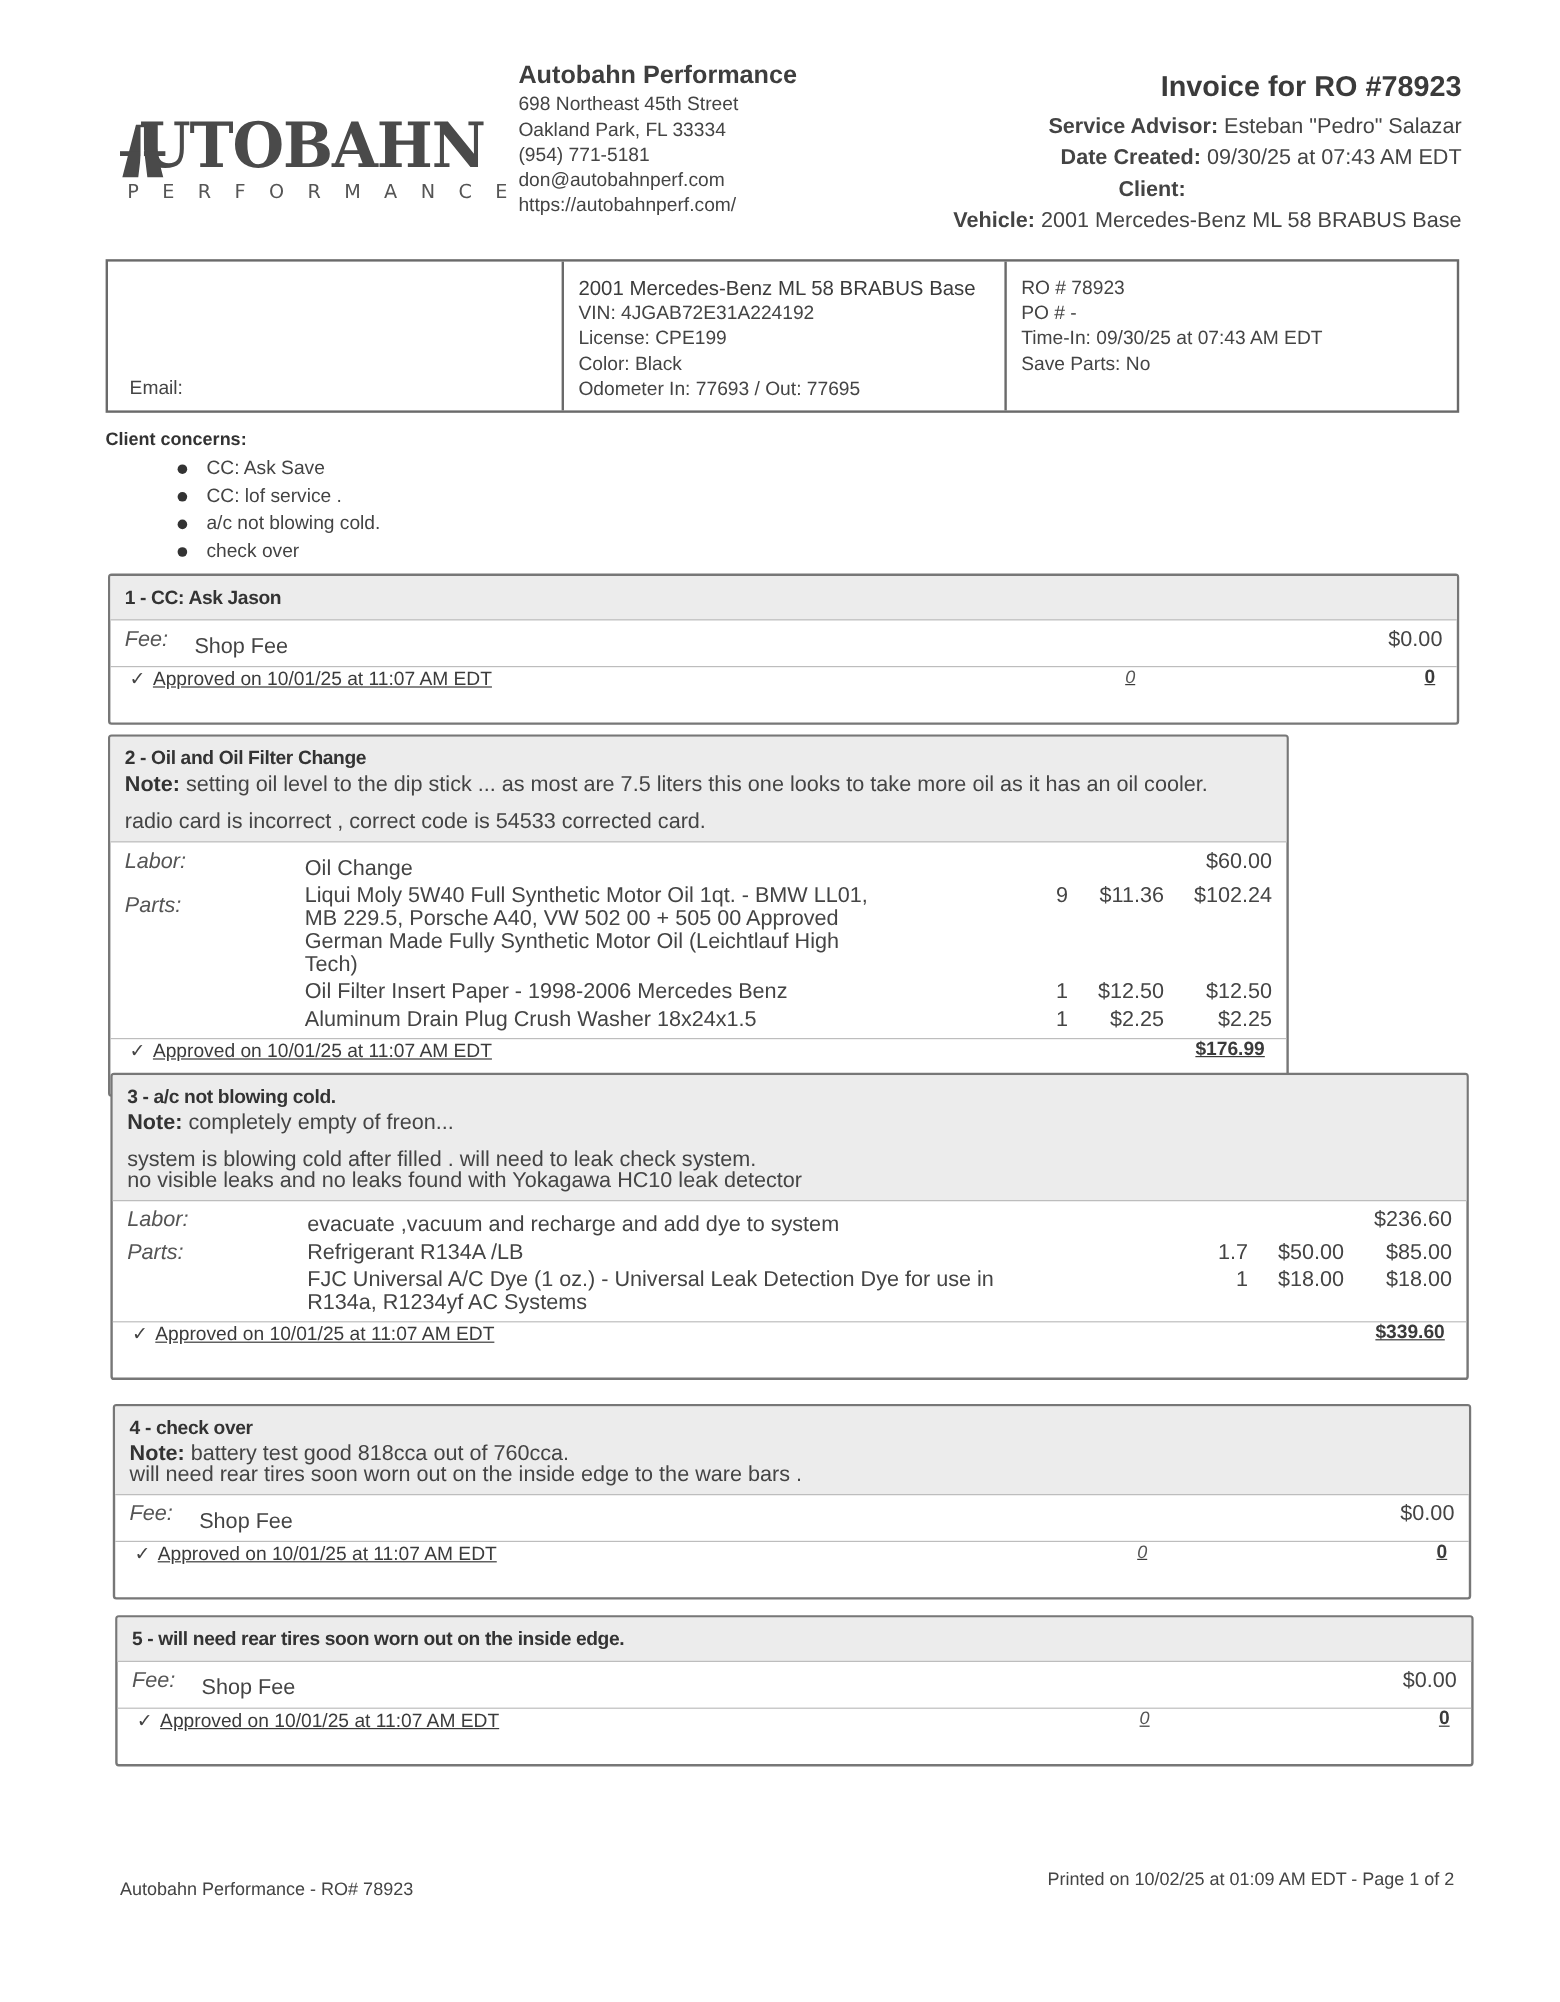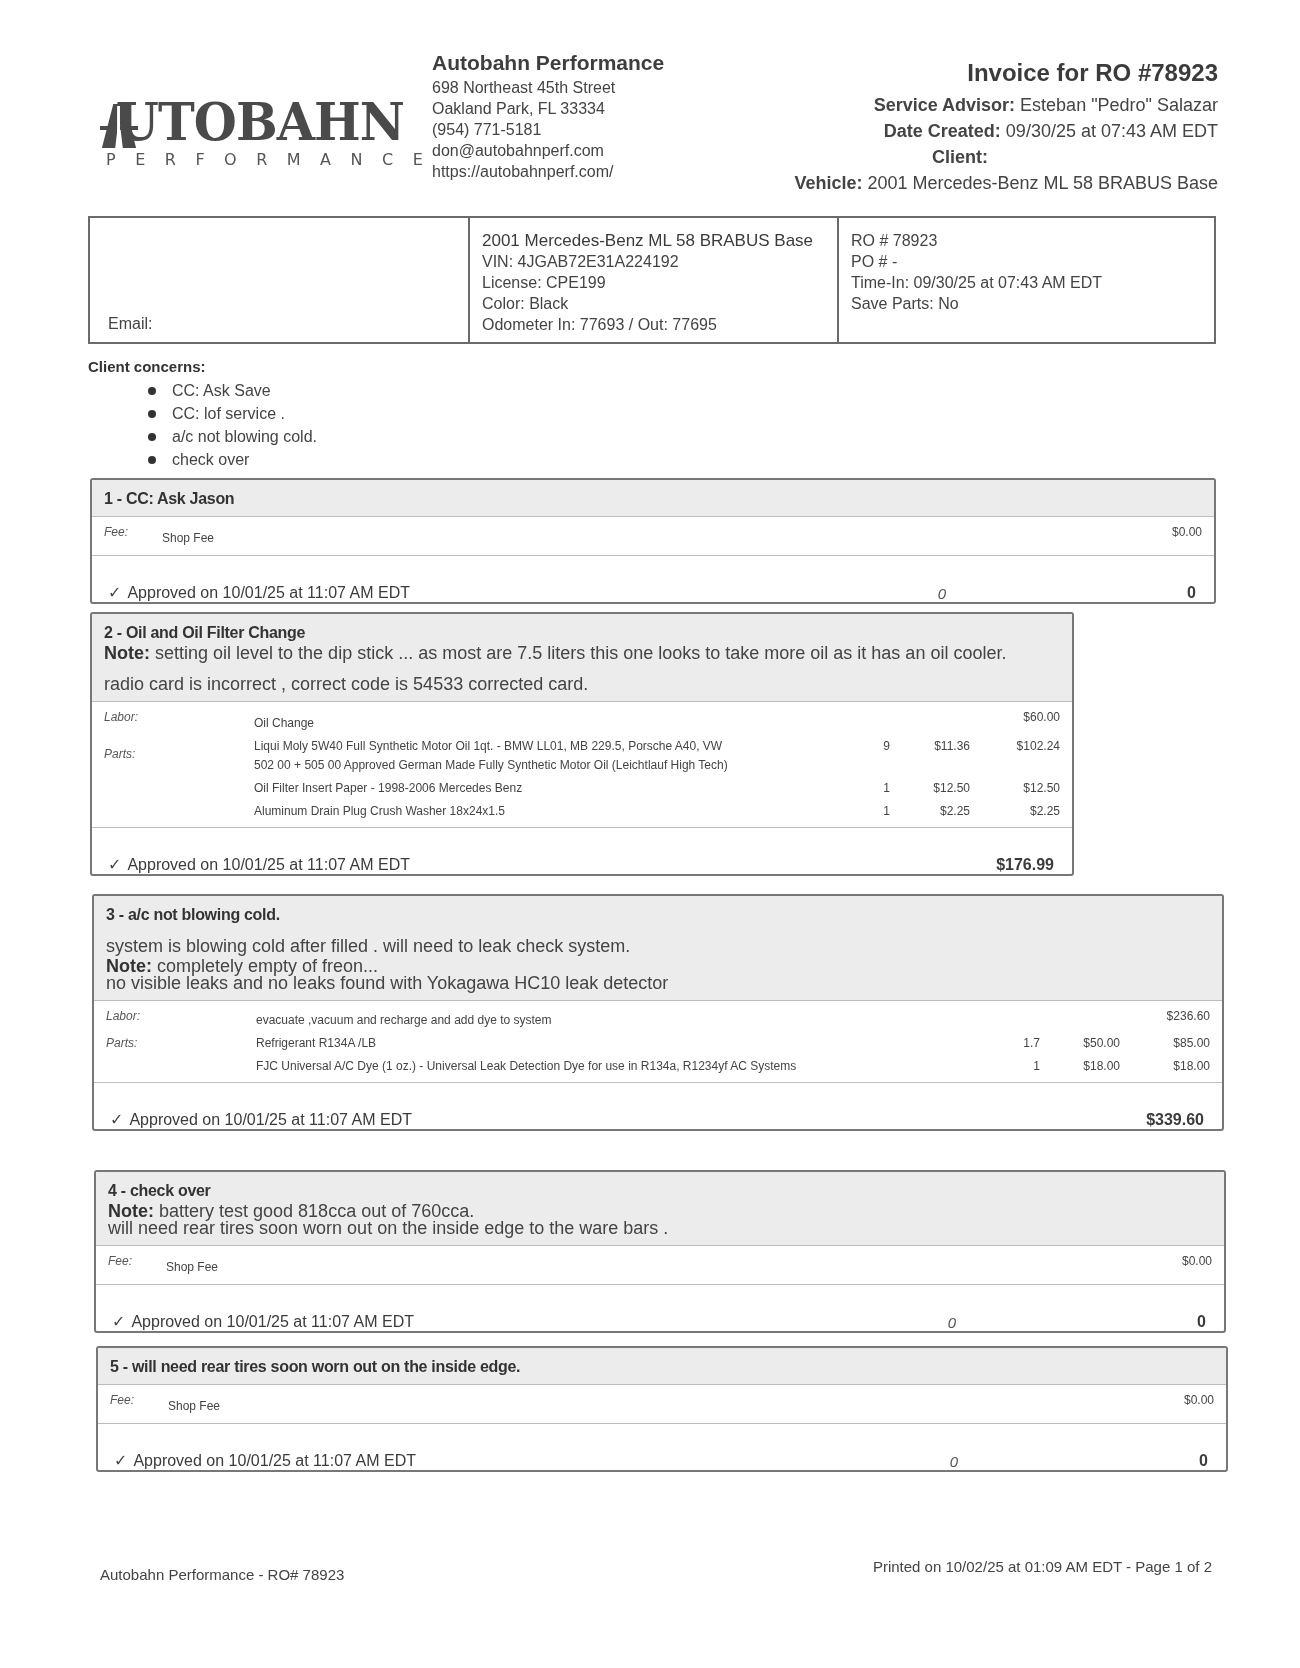--- a/index.html
+++ b/index.html
@@ -62,29 +62,29 @@
     .job {
       position: absolute; border: 2px solid #777; border-radius: 3px; box-sizing: border-box; background: #fff;
     }
     .job .jh {
       background: #ececec; border-bottom: 1px solid #bdbdbd; padding: 10px 12px 8px 12px;
     }
     .job .jt { font-size: 16px; font-weight: bold; color: #333; letter-spacing: -0.3px; }
     .job .note { font-size: 18px; color: #444; line-height: 17px; margin-top: 3px; }
     .job .note b { color: #333; }
     .job .lines { padding: 4px 12px 4px 12px; border-bottom: 1px solid #bdbdbd; position: relative; }
-    .row { display: flex; font-size: 12px; color: #444; line-height: 19px; padding: 2px 0; }
+    .row { display: flex; font-size: 18px; color: #444; line-height: 19px; padding: 2px 0; }
     .row .lab { width: 150px; font-style: italic; color: #555; }
     .row.fee .lab { width: 58px; }
     .row .desc { flex: 1; }
     .row .qty { width: 40px; text-align: right; }
     .row .price { width: 80px; text-align: right; }
     .row .total { width: 90px; text-align: right; }
     .job .foot {
-      display: flex; align-items: flex-end; padding: 0 18px 0 16px; height: 46px; font-size: 16px; color: #3b3b3b;
+      display: flex; align-items: flex-start; padding: 0 18px 0 16px; height: 46px; font-size: 16px; color: #3b3b3b; text-decoration: underline;
     }
     .job .foot .appr { flex: 1; }
     .job .foot .hrs { width: 120px; text-align: right; font-style: italic; color: #555; font-size: 15px; padding-right: 150px; }
     .job .foot .sum { width: 100px; text-align: right; font-weight: bold; font-size: 16px; }
     .check { display: inline-block; margin-right: 6px; color: #444; }
 
     
     .footer-left { left: 100px; top: 1566px; font-size: 15px; color: #444; }
     .footer-right { right: 88px; top: 1558px; font-size: 15px; color: #444; }
   </style>
@@ -222,25 +222,25 @@
   </div>
   <div class="foot">
     <span class="appr"><span class="check">✓</span><span>Approved on 10/01/25 at 11:07 AM EDT</span></span>
     <span class="sum">$176.99</span>
   </div>
 </div>
 
 <div class="job" style="left:92px; top:894px; width:1132px;">
   <div class="jh">
     <div class="jt">3 - a/c not blowing cold.</div>
-    <div class="note" style="margin-top:14px;">system is blowing cold after filled . will need to leak check system.</div>
     <div class="note">
       <b>Note:</b>
       <span>completely empty of freon...</span>
     </div>
+    <div class="note" style="margin-top:14px;">system is blowing cold after filled . will need to leak check system.</div>
     <div class="note" style="margin-top:0;">no visible leaks and no leaks found with Yokagawa HC10 leak detector</div>
   </div>
   <div class="lines">
     <div class="row">
       <span class="lab">Labor:</span>
       <span class="desc" style="padding-top:4px;">evacuate ,vacuum  and recharge and add dye to system</span>
       <span class="qty"></span>
         <span class="price"></span>
       <span class="total">$236.60</span>
     </div>

